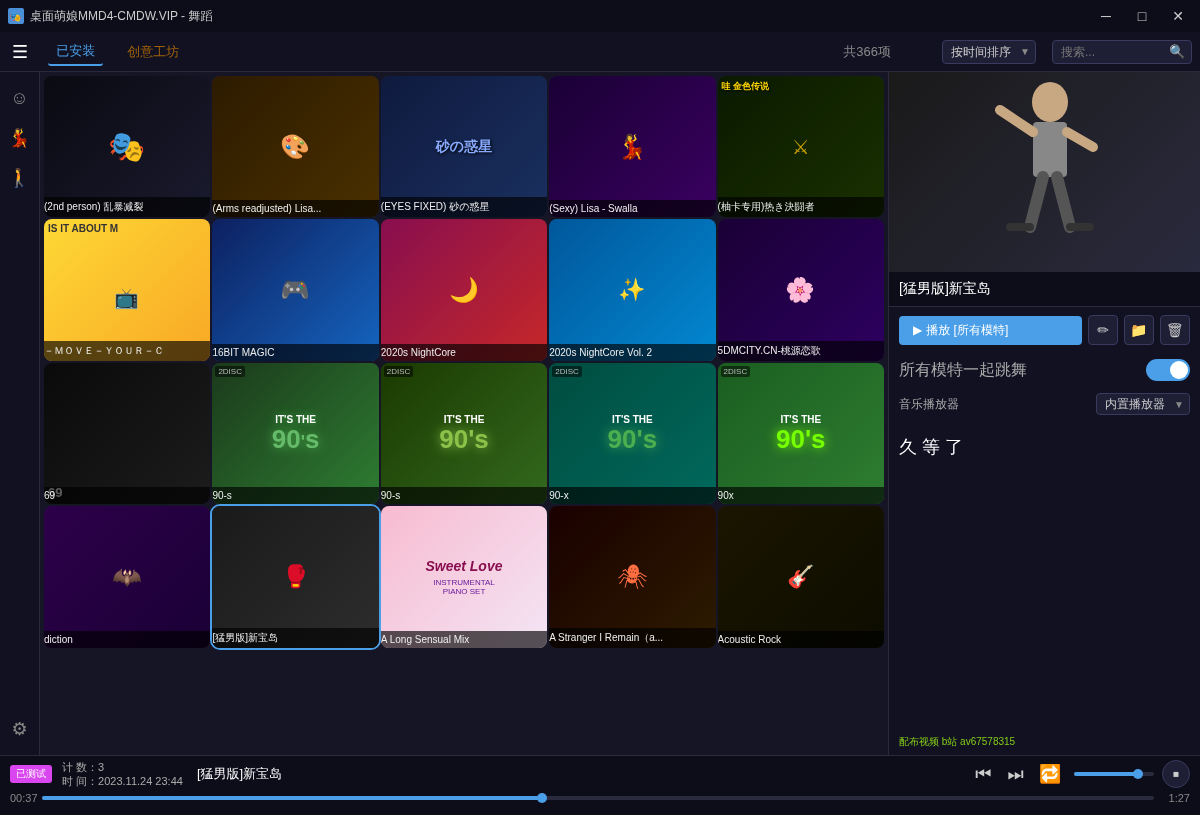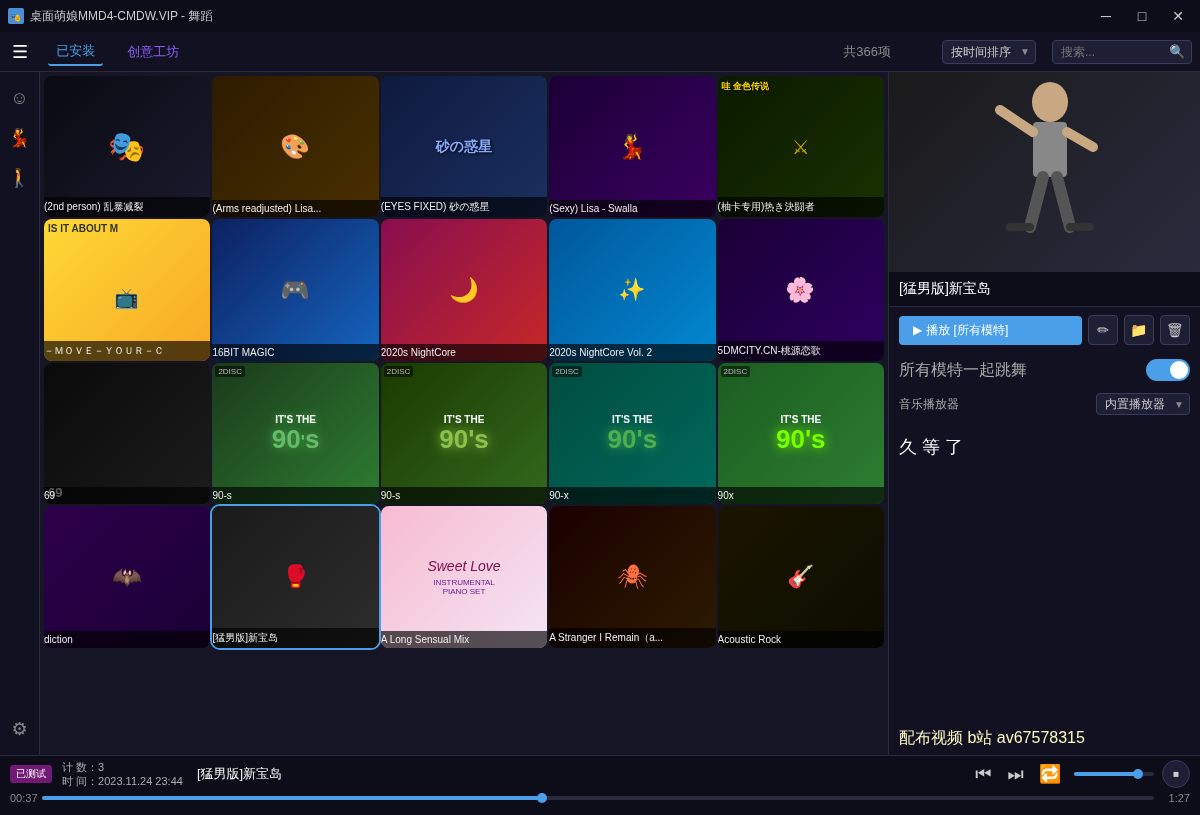--- a/index.html
+++ b/index.html
@@ -67,21 +67,21 @@
       border-bottom: 1px solid #2a2a3e;
     }
     #menu-icon {
       cursor: pointer;
       font-size: 18px;
       color: #fff;
       padding: 4px;
     }
     .nav-tab {
       font-size: 13px;
-      color: #8b5cf6;
+      color: #a16207;
       padding: 4px 8px;
       cursor: pointer;
       border-radius: 3px;
     }
     .nav-tab.active {
       color: #4a9fe8;
       border-bottom: 2px solid #4a9fe8;
     }
     #nav-spacer { flex: 1; }
     #item-count {
@@ -346,41 +346,41 @@
     }
     #lyrics-area {
       flex: 1;
       padding: 10px;
       font-size: 18px;
       color: #fff;
       line-height: 1.8;
     }
     #video-info {
       padding: 6px 10px;
-      font-size: 16px;
-      color: #fef9c3;
+      font-size: 10px;
+      color: #84cc16;
     }
 
     
     #bottombar {
       height: 60px;
       background: #0d0d1a;
       border-top: 1px solid #2a2a3e;
       display: flex;
       flex-direction: column;
     }
     #bottom-top {
       display: flex;
       align-items: center;
       padding: 0 10px;
       height: 36px;
       gap: 10px;
     }
     #bottom-badge {
-      background: #701a75;
+      background: #d946ef;
       color: #fff;
       font-size: 10px;
       padding: 2px 6px;
       border-radius: 3px;
     }
     #bottom-info {
       display: flex;
       flex-direction: column;
       font-size: 11px;
       color: #aaa;
@@ -699,21 +699,21 @@
       <div class="grid-item selected-blue">
         <div class="grid-item-thumb" style="background:linear-gradient(135deg,#1a1a1a,#2d2d2d);">
           <div style="color:#888;font-size:22px;">🥊</div>
         </div>
         <div class="grid-item-label">[猛男版]新宝岛</div>
       </div>
 
       <div class="grid-item">
         <div class="grid-item-thumb" style="background:linear-gradient(135deg,#f8bbd0,#f3e5f5);">
           <div style="position:absolute;top:50%;left:50%;transform:translate(-50%,-50%);text-align:center;">
-            <div style="font-size:14px;color:#880e4f;font-style:italic;font-weight:normal;">Sweet Love</div>
+            <div style="font-size:14px;color:#880e4f;font-style:italic;font-weight:bold;">Sweet Love</div>
             <div style="font-size:8px;color:#6a1b9a;margin-top:4px;">INSTRUMENTAL PIANO SET</div>
           </div>
         </div>
         <div class="grid-item-label">A Long Sensual Mix</div>
       </div>
 
       <div class="grid-item">
         <div class="grid-item-thumb" style="background:linear-gradient(135deg,#1a0000,#2d1b00);">
           <div style="color:#ff6e40;font-size:24px;">🕷</div>
         </div>

